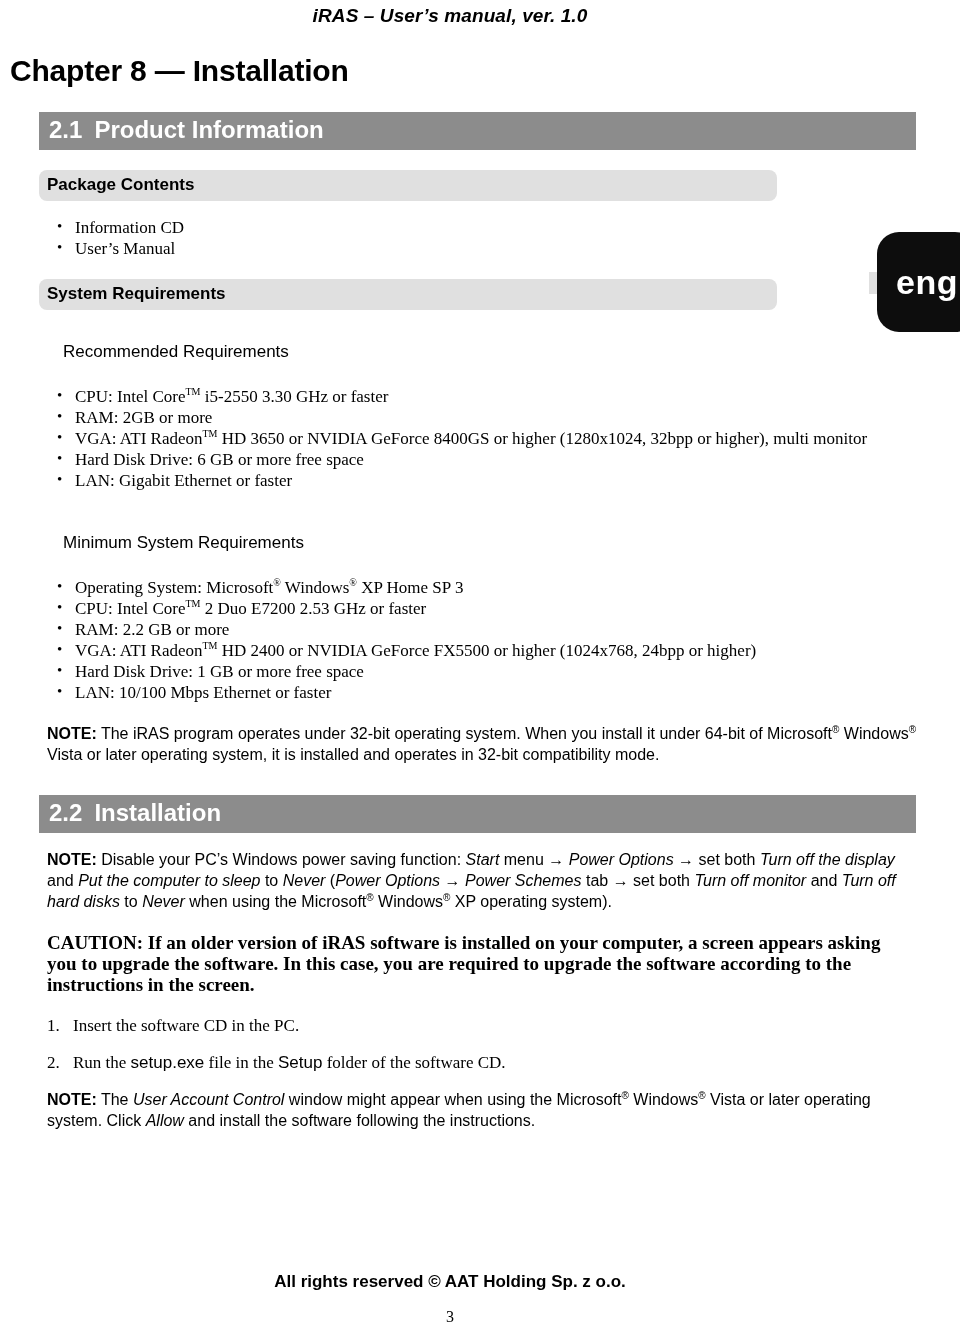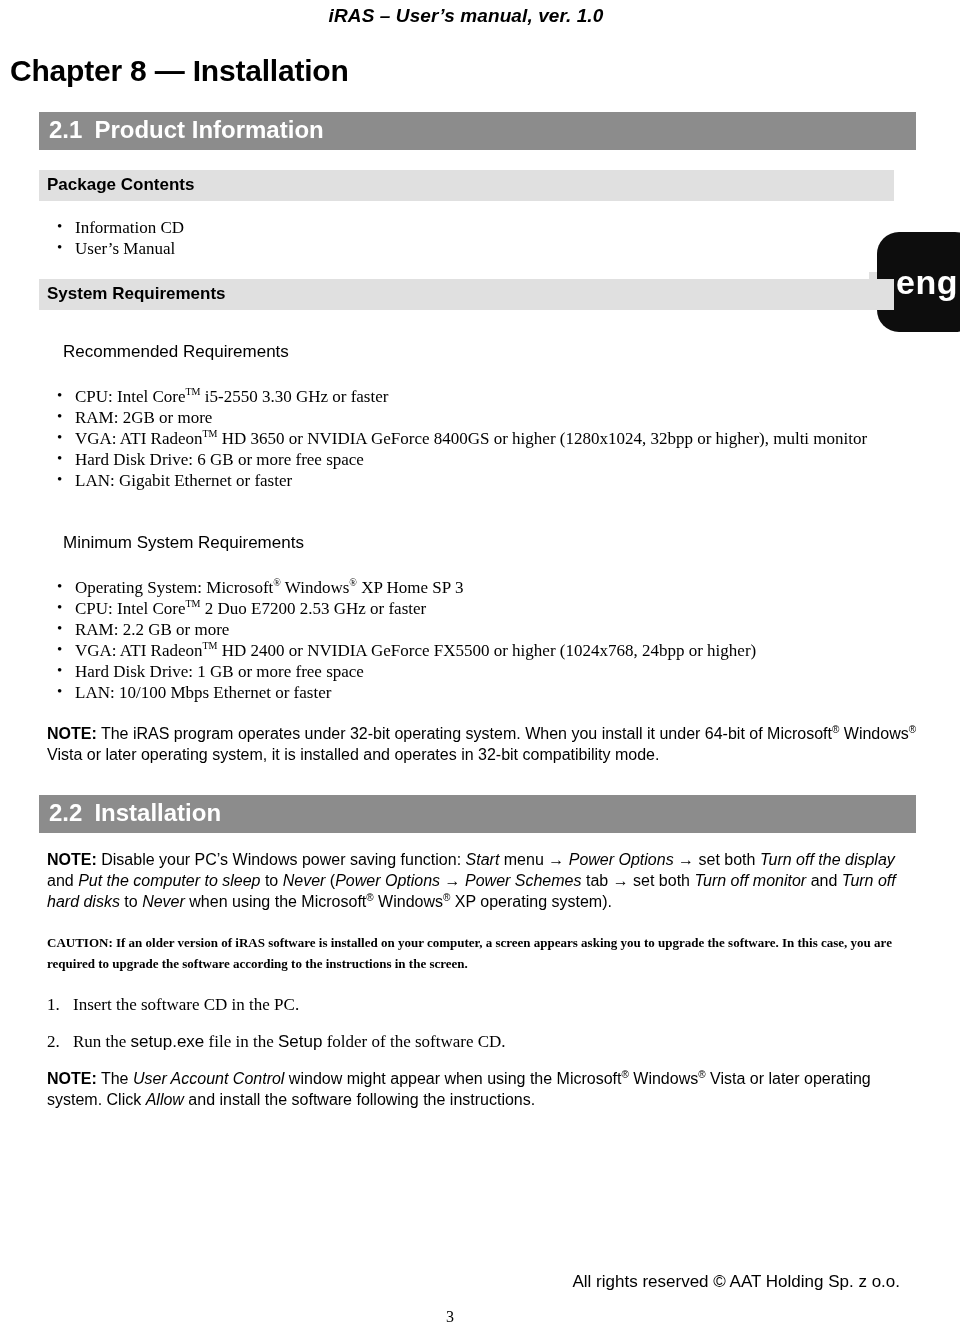--- a/index.html
+++ b/index.html
@@ -20,21 +20,21 @@
     position: relative;
     width: 960px;
     height: 1334px;
     box-sizing: border-box;
   }
 
   
   .running-head {
     position: absolute;
     top: 5px;
-    left: 16px;
+    left: 0;
     width: 900px;
     text-align: center;
     font-family: "Liberation Sans", sans-serif;
     font-style: italic;
     font-weight: bold;
     font-size: 19px;
     letter-spacing: 0.1px;
   }
 
   
@@ -65,28 +65,29 @@
     font-family: "Liberation Sans", sans-serif;
     font-weight: bold;
     font-size: 24px;
     padding: 4px 0 6px 10px;
     box-sizing: border-box;
     letter-spacing: 0px;
   }
   .bar-h1 .num { margin-right: 12px; }
 
   .bar-h2 {
-    width: 855px;
+    width: 738px;
     background: #e0e0e0;
     color: #000000;
     font-family: "Liberation Sans", sans-serif;
     font-weight: bold;
     font-size: 17px;
     padding: 5px 0 6px 8px;
     box-sizing: border-box;
+    border-radius: 8px;
   }
 
   .sub-head {
     font-family: "Liberation Sans", sans-serif;
     font-size: 17px;
     font-weight: normal;
     padding-left: 8px;
     margin: 16px;
   }
   .sans-body {
@@ -146,21 +147,21 @@
   sup.tm {
     font-size: 10px;
     vertical-align: super;
     line-height: 0;
   }
 
   .note-lead { font-weight: bold; }
   .caution {
     font-family: "Liberation Serif", serif;
     font-weight: bold;
-    font-size: 13px;
+    font-size: 19px;
     line-height: 21px;
     padding-left: 8px;
     max-width: 845px;
     margin: 0;
   }
   .ital { font-style: italic; }
   .mono-ish { font-family: "Liberation Sans", sans-serif; }
 
   
   .eng-tab {
@@ -188,23 +189,24 @@
     height: 22px;
     background: #e0e0e0;
   }
 
   
   .footer-credit {
     position: absolute;
     top: 1272px;
     left: 0;
     width: 900px;
-    text-align: right;
-    font-family: "Liberation Sans", sans-serif;
-    font-size: 17px;
+    text-align: center;
+    font-family: "Liberation Sans", sans-serif;
+    font-size: 17px;
+    font-weight: bold;
   }
   .footer-page {
     position: absolute;
     top: 1308px;
     left: 0;
     width: 900px;
     text-align: center;
     font-family: "Liberation Serif", serif;
     font-size: 16px;
   }

